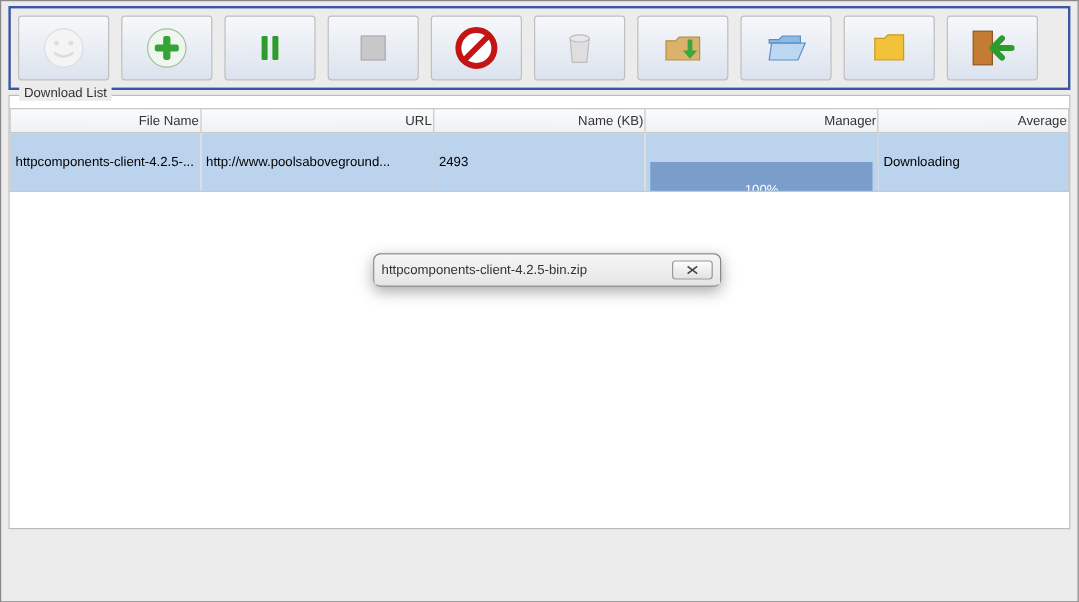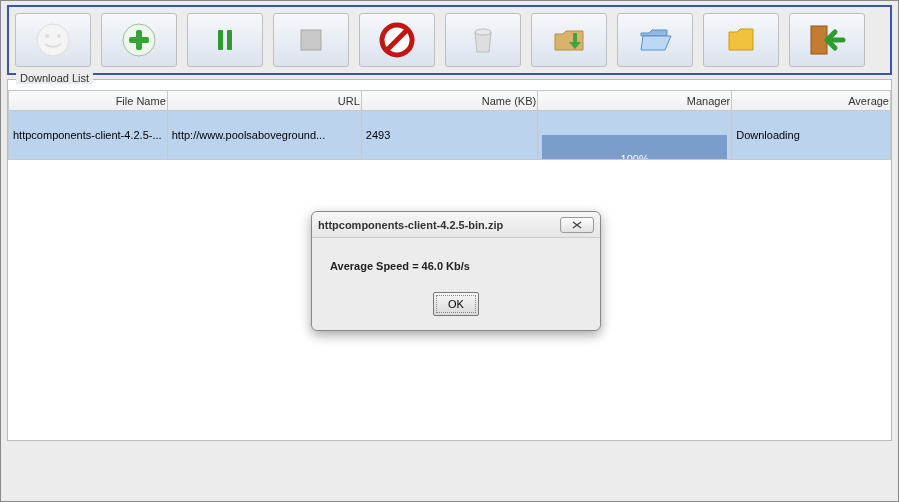--- a/index.html
+++ b/index.html
@@ -143,21 +143,21 @@
     box-shadow: 0 4px 12px rgba(0,0,0,0.35);
   }
   .dialog .dlg-titlebar {
     height: 26px;
     display:flex; align-items:center;
     padding: 0 6px;
     border-bottom: 1px solid #ccc;
     background: linear-gradient(to bottom,#f6f6f6,#e6e6e6);
     border-radius: 6px 6px 0 0;
   }
-  .dialog .dlg-title { flex:1; font-size:11px; font-weight: bold; color:#333; overflow:hidden; white-space:nowrap; text-overflow:ellipsis;}
+  .dialog .dlg-title { flex:1; font-size:11px; font-weight: normal; color:#333; overflow:hidden; white-space:nowrap; text-overflow:ellipsis;}
   .dialog .dlg-close {
     width: 34px; height: 16px;
     border: 1px solid #999;
     border-radius: 3px;
     background: linear-gradient(to bottom,#fdfdfd,#e2e2e2);
     display:flex;align-items:center;justify-content:center;
     font-size:10px;color:#444;cursor:pointer;
   }
   .dialog .dlg-body {
     padding: 22px 18px 14px 18px;
@@ -304,21 +304,15 @@
 
   <div class="dialog">
     <div class="dlg-titlebar">
       <span class="dlg-title">httpcomponents-client-4.2.5-bin.zip</span>
       <div class="dlg-close">
           <svg width="12" height="10">
             <path d="M2 2 L10 8 M10 2 L2 8" stroke="#444" stroke-width="1.3"></path>
           </svg>
         </div>
     </div>
-    <div class="dlg-body">
-      <div class="dlg-msg">Average Speed = 46.0 Kb/s</div>
-      <div class="dlg-buttons">
-        <button class="dlg-ok-btn">OK</button>
-      </div>
-    </div>
   </div>
 
 </div>
 
 </body></html>

